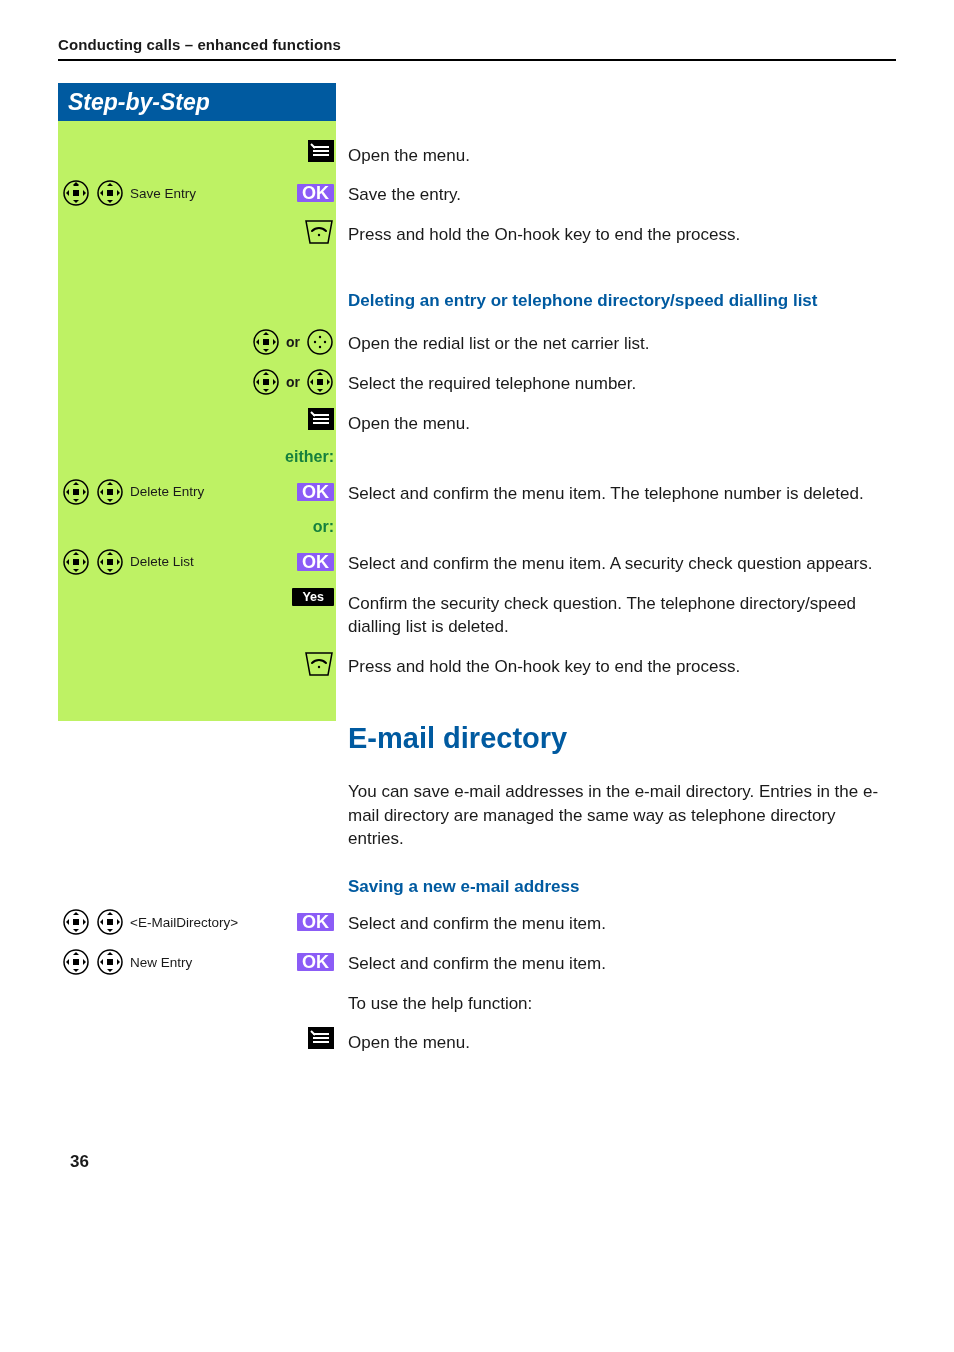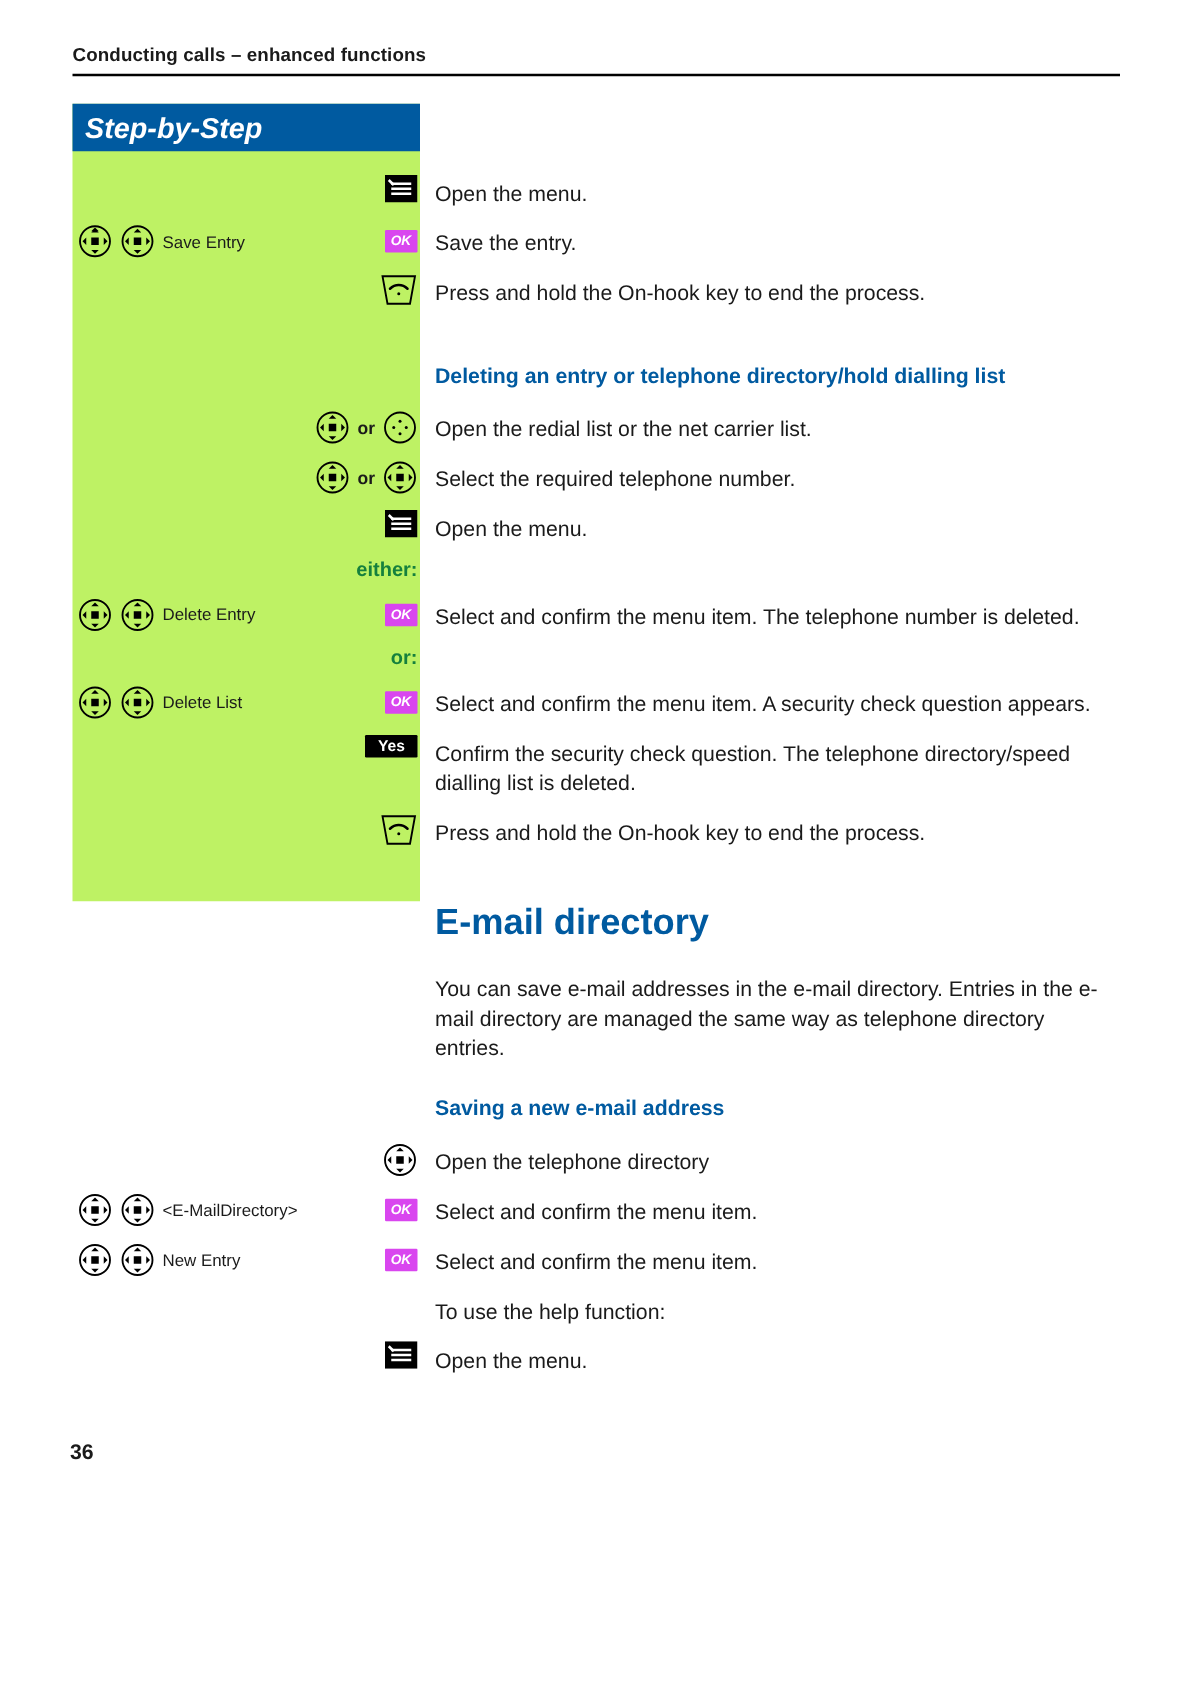--- a/index.html
+++ b/index.html
@@ -14,23 +14,23 @@
   .step-row { display: flex; align-items: flex-start; column-gap: 12px; margin-bottom: 12px; }
   .actions { width: 278px; flex: 0 0 278px; display: flex; justify-content: flex-end; align-items: center; column-gap: 6px; flex-wrap: wrap; padding-right: 2px; }
   .actions.left { justify-content: space-between; padding-left: 4px; }
   .actions .group { display: flex; align-items: center; column-gap: 6px; }
   .desc { padding-top: 4px; }
   .sub-heading { color: #005aa0; font-weight: 700; margin: 30px 0 10px 0; }
   .blue-h2 { color: #005aa0; font-weight: 700; font-size: 29px; margin: 28px 0 18px 0; }
   .either-or { font-weight: 700; color: #15803d; text-align: right; }
   .or-inline { font-weight: 700; font-size: 14px; }
   .label-small { font-size: 13.5px; }
-  .badge-ok { background: #d946ef; color: #fff; font-size: 11px; font-weight: 700; padding: 1px 5px 0 5px; border-radius: 1px; line-height: 17px; display: inline-flex; align-items: center; height: 18px; font-style: italic; }
+  .badge-ok { background: #8b5cf6; color: #fff; font-size: 18px; font-weight: 700; padding: 1px 5px 0 5px; border-radius: 1px; line-height: 17px; display: inline-flex; align-items: center; height: 18px; }
   .badge-yes { background: #000; color: #fff; font-size: 12.5px; font-weight: 700; padding: 1px 10px 0 10px; border-radius: 1px; line-height: 17px; display: inline-flex; align-items: center; height: 18px; }
-  .page-num { position: absolute; left: 56px; bottom: 40px; font-weight: 700; font-size: 17px; margin-top: 33px; }
+  .page-num { position: absolute; left: 70px; bottom: 40px; font-weight: 700; font-size: 17px; margin-top: 33px; }
   svg { display: block; }
 </style>
 </head>
 <body>
 
 <div class="page">
   <div class="running-header">Conducting calls – enhanced functions</div>
   <div class="hr-black"></div>
 
   <div class="layout">
@@ -97,21 +97,21 @@
               <circle cx="15" cy="16" r="1.2" fill="#000"></circle>
             </svg>
         </span>
       </div>
       <div class="content desc">Press and hold the On-hook key to end the process.</div>
     </div>
 
     <div class="step-row" style="margin-bottom:0">
       <div class="actions"></div>
       <div class="content">
-          <div class="sub-heading">Deleting an entry or telephone directory/hold dialling list</div>
+          <div class="sub-heading">Deleting an entry or telephone directory/speed dialling list</div>
         </div>
     </div>
 
     <div class="step-row" style="margin-top:6px">
       <div class="actions">
         <span>
             <svg width="28" height="28" viewBox="0 0 28 28">
               <circle cx="14" cy="14" r="12" fill="none" stroke="#000" stroke-width="1.5"></circle>
               <rect x="11" y="11" width="6" height="6" fill="#000"></rect>
               <polygon points="14,4 11,7 17,7" fill="#000"></polygon>
@@ -282,35 +282,20 @@
       <div class="content desc">You can save e-mail addresses in the e-mail directory. Entries in the e-mail directory are managed the same way as telephone directory entries.</div>
     </div>
 
     <div class="step-row" style="margin-bottom:0">
       <div class="actions"></div>
       <div class="content">
           <div class="sub-heading" style="margin-top:12px">Saving a new e-mail address</div>
         </div>
     </div>
 
-    <div class="step-row" style="margin-top:6px">
-      <div class="actions">
-        <span>
-            <svg width="28" height="28" viewBox="0 0 28 28">
-              <circle cx="14" cy="14" r="12" fill="none" stroke="#000" stroke-width="1.5"></circle>
-              <rect x="11" y="11" width="6" height="6" fill="#000"></rect>
-              <polygon points="14,4 11,7 17,7" fill="#000"></polygon>
-              <polygon points="14,24 11,21 17,21" fill="#000"></polygon>
-              <polygon points="4,14 7,11 7,17" fill="#000"></polygon>
-              <polygon points="24,14 21,11 21,17" fill="#000"></polygon>
-            </svg>
-          </span>
-      </div>
-      <div class="content desc">Open the telephone directory</div>
-    </div>
 
     <div class="step-row">
       <div class="actions left">
         <div class="group">
           <span>
               <svg width="28" height="28" viewBox="0 0 28 28">
                 <circle cx="14" cy="14" r="12" fill="none" stroke="#000" stroke-width="1.5"></circle>
                 <rect x="11" y="11" width="6" height="6" fill="#000"></rect>
                 <polygon points="14,4 11,7 17,7" fill="#000"></polygon>
                 <polygon points="14,24 11,21 17,21" fill="#000"></polygon>

